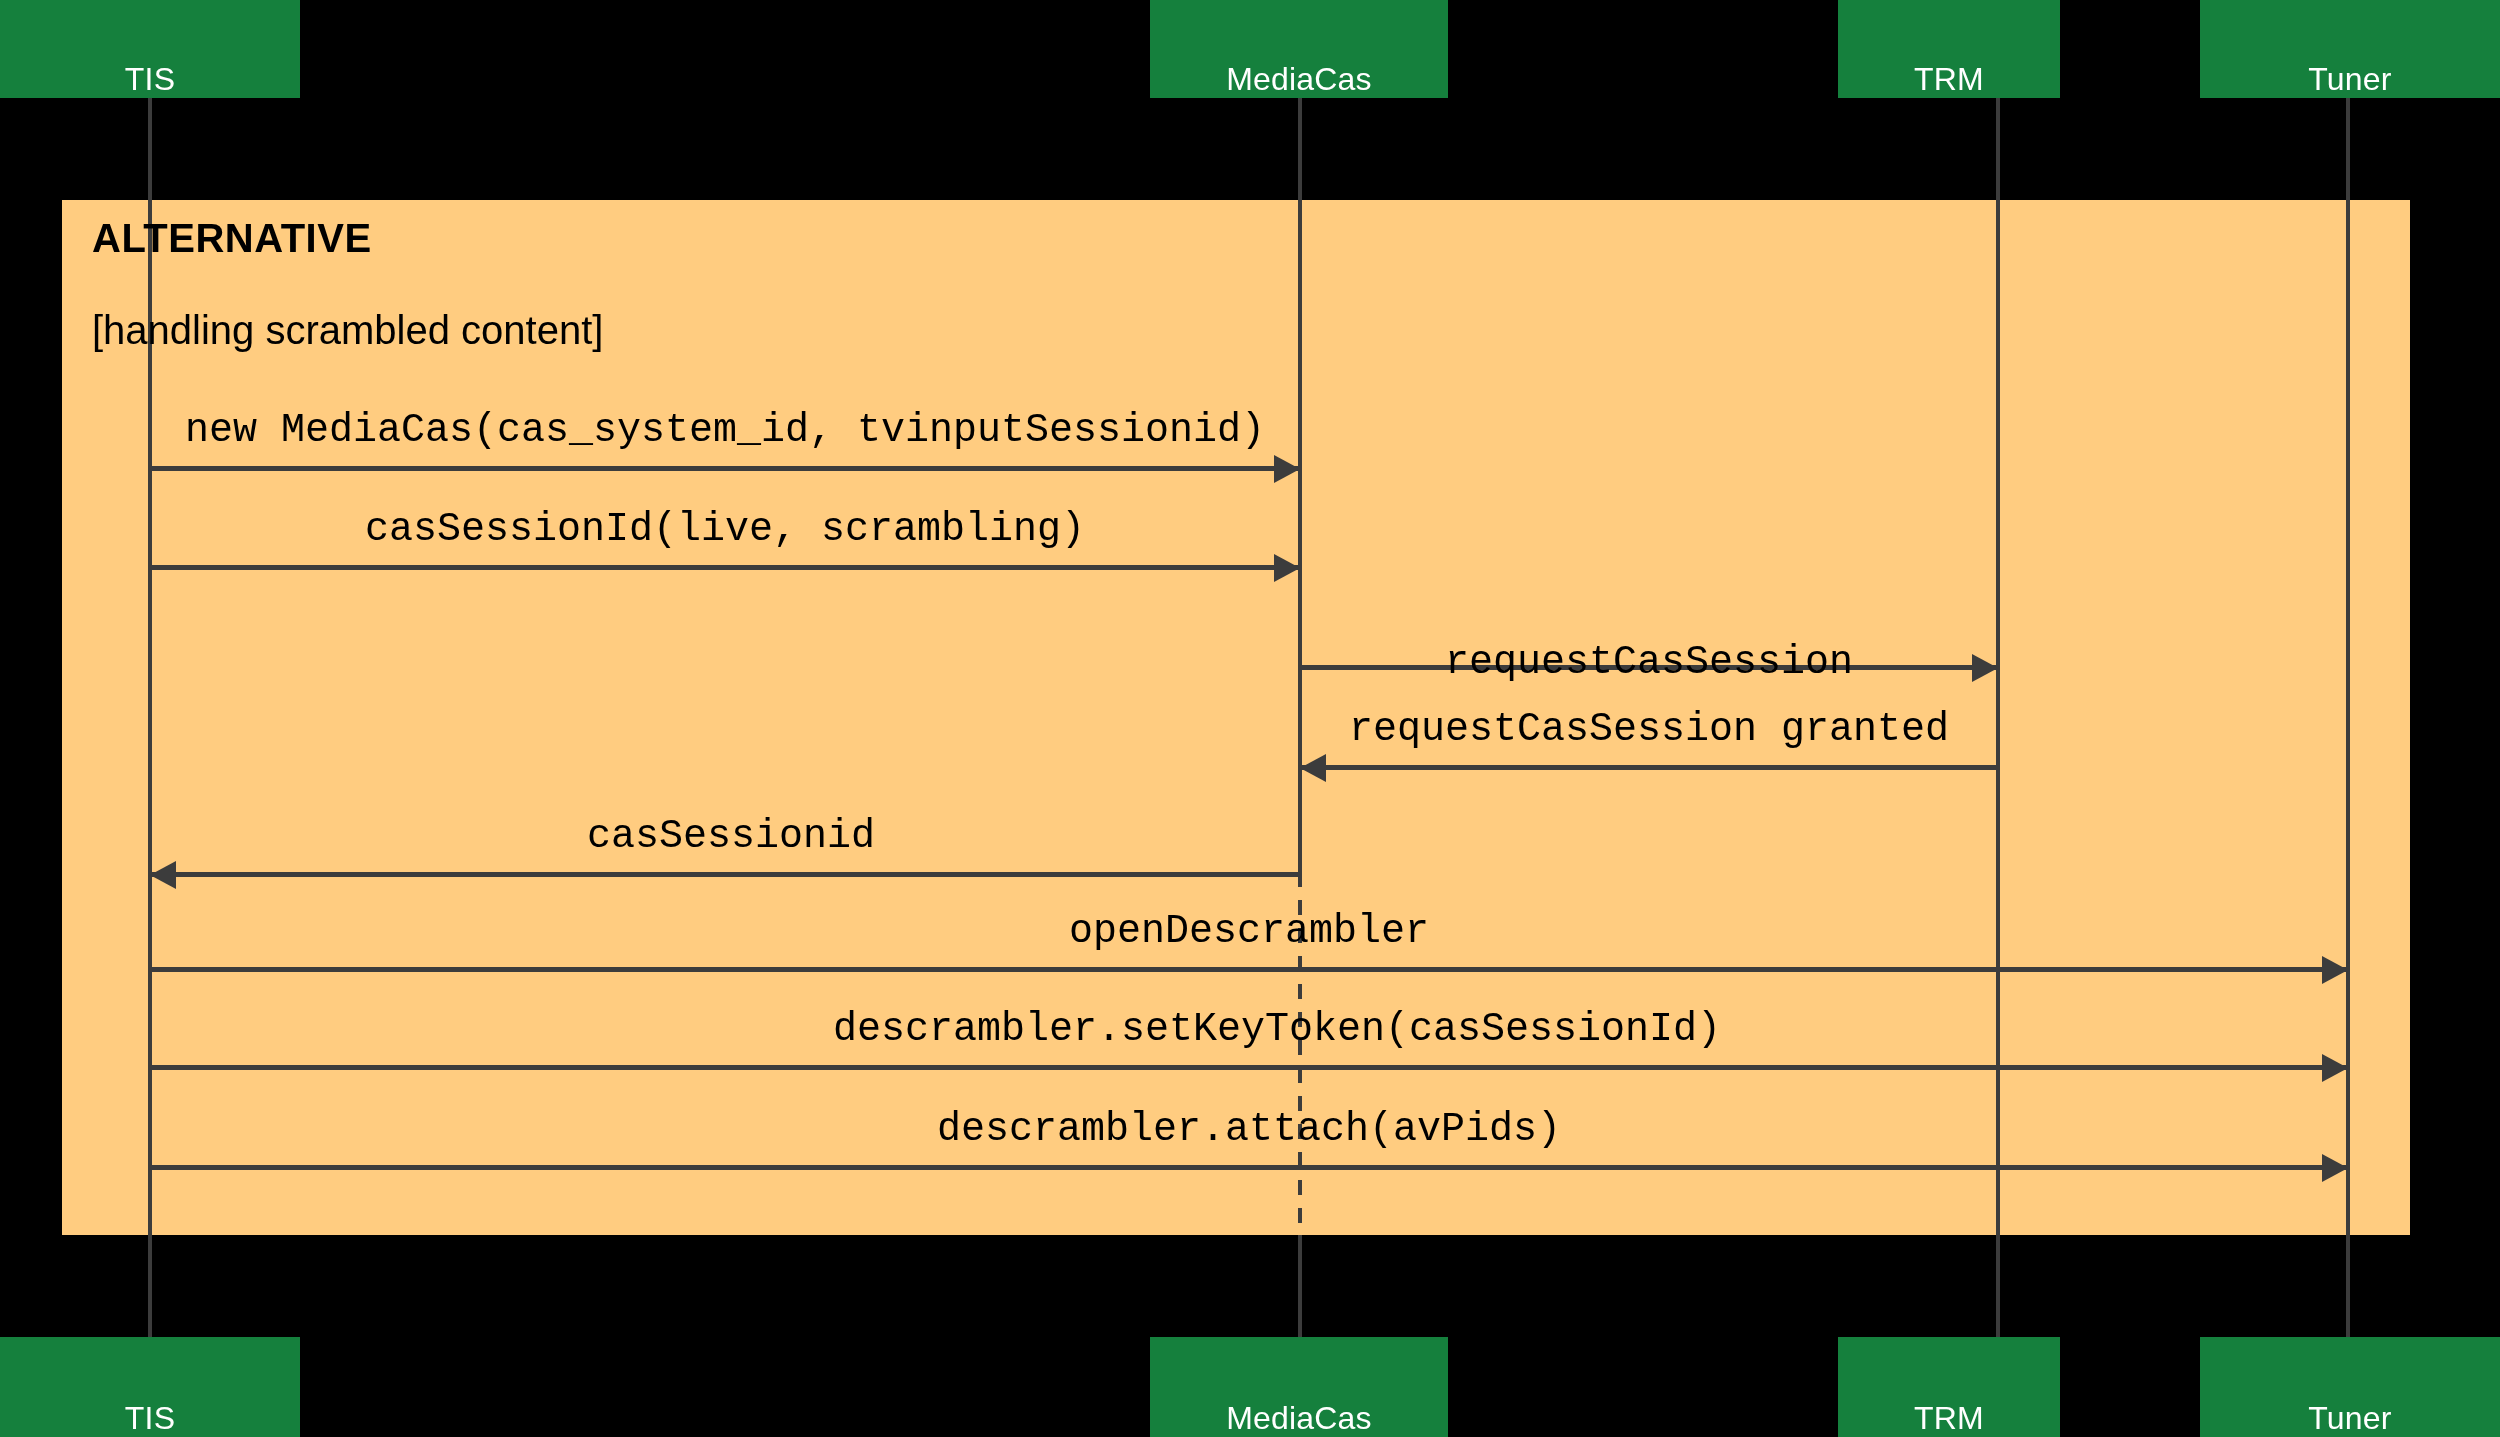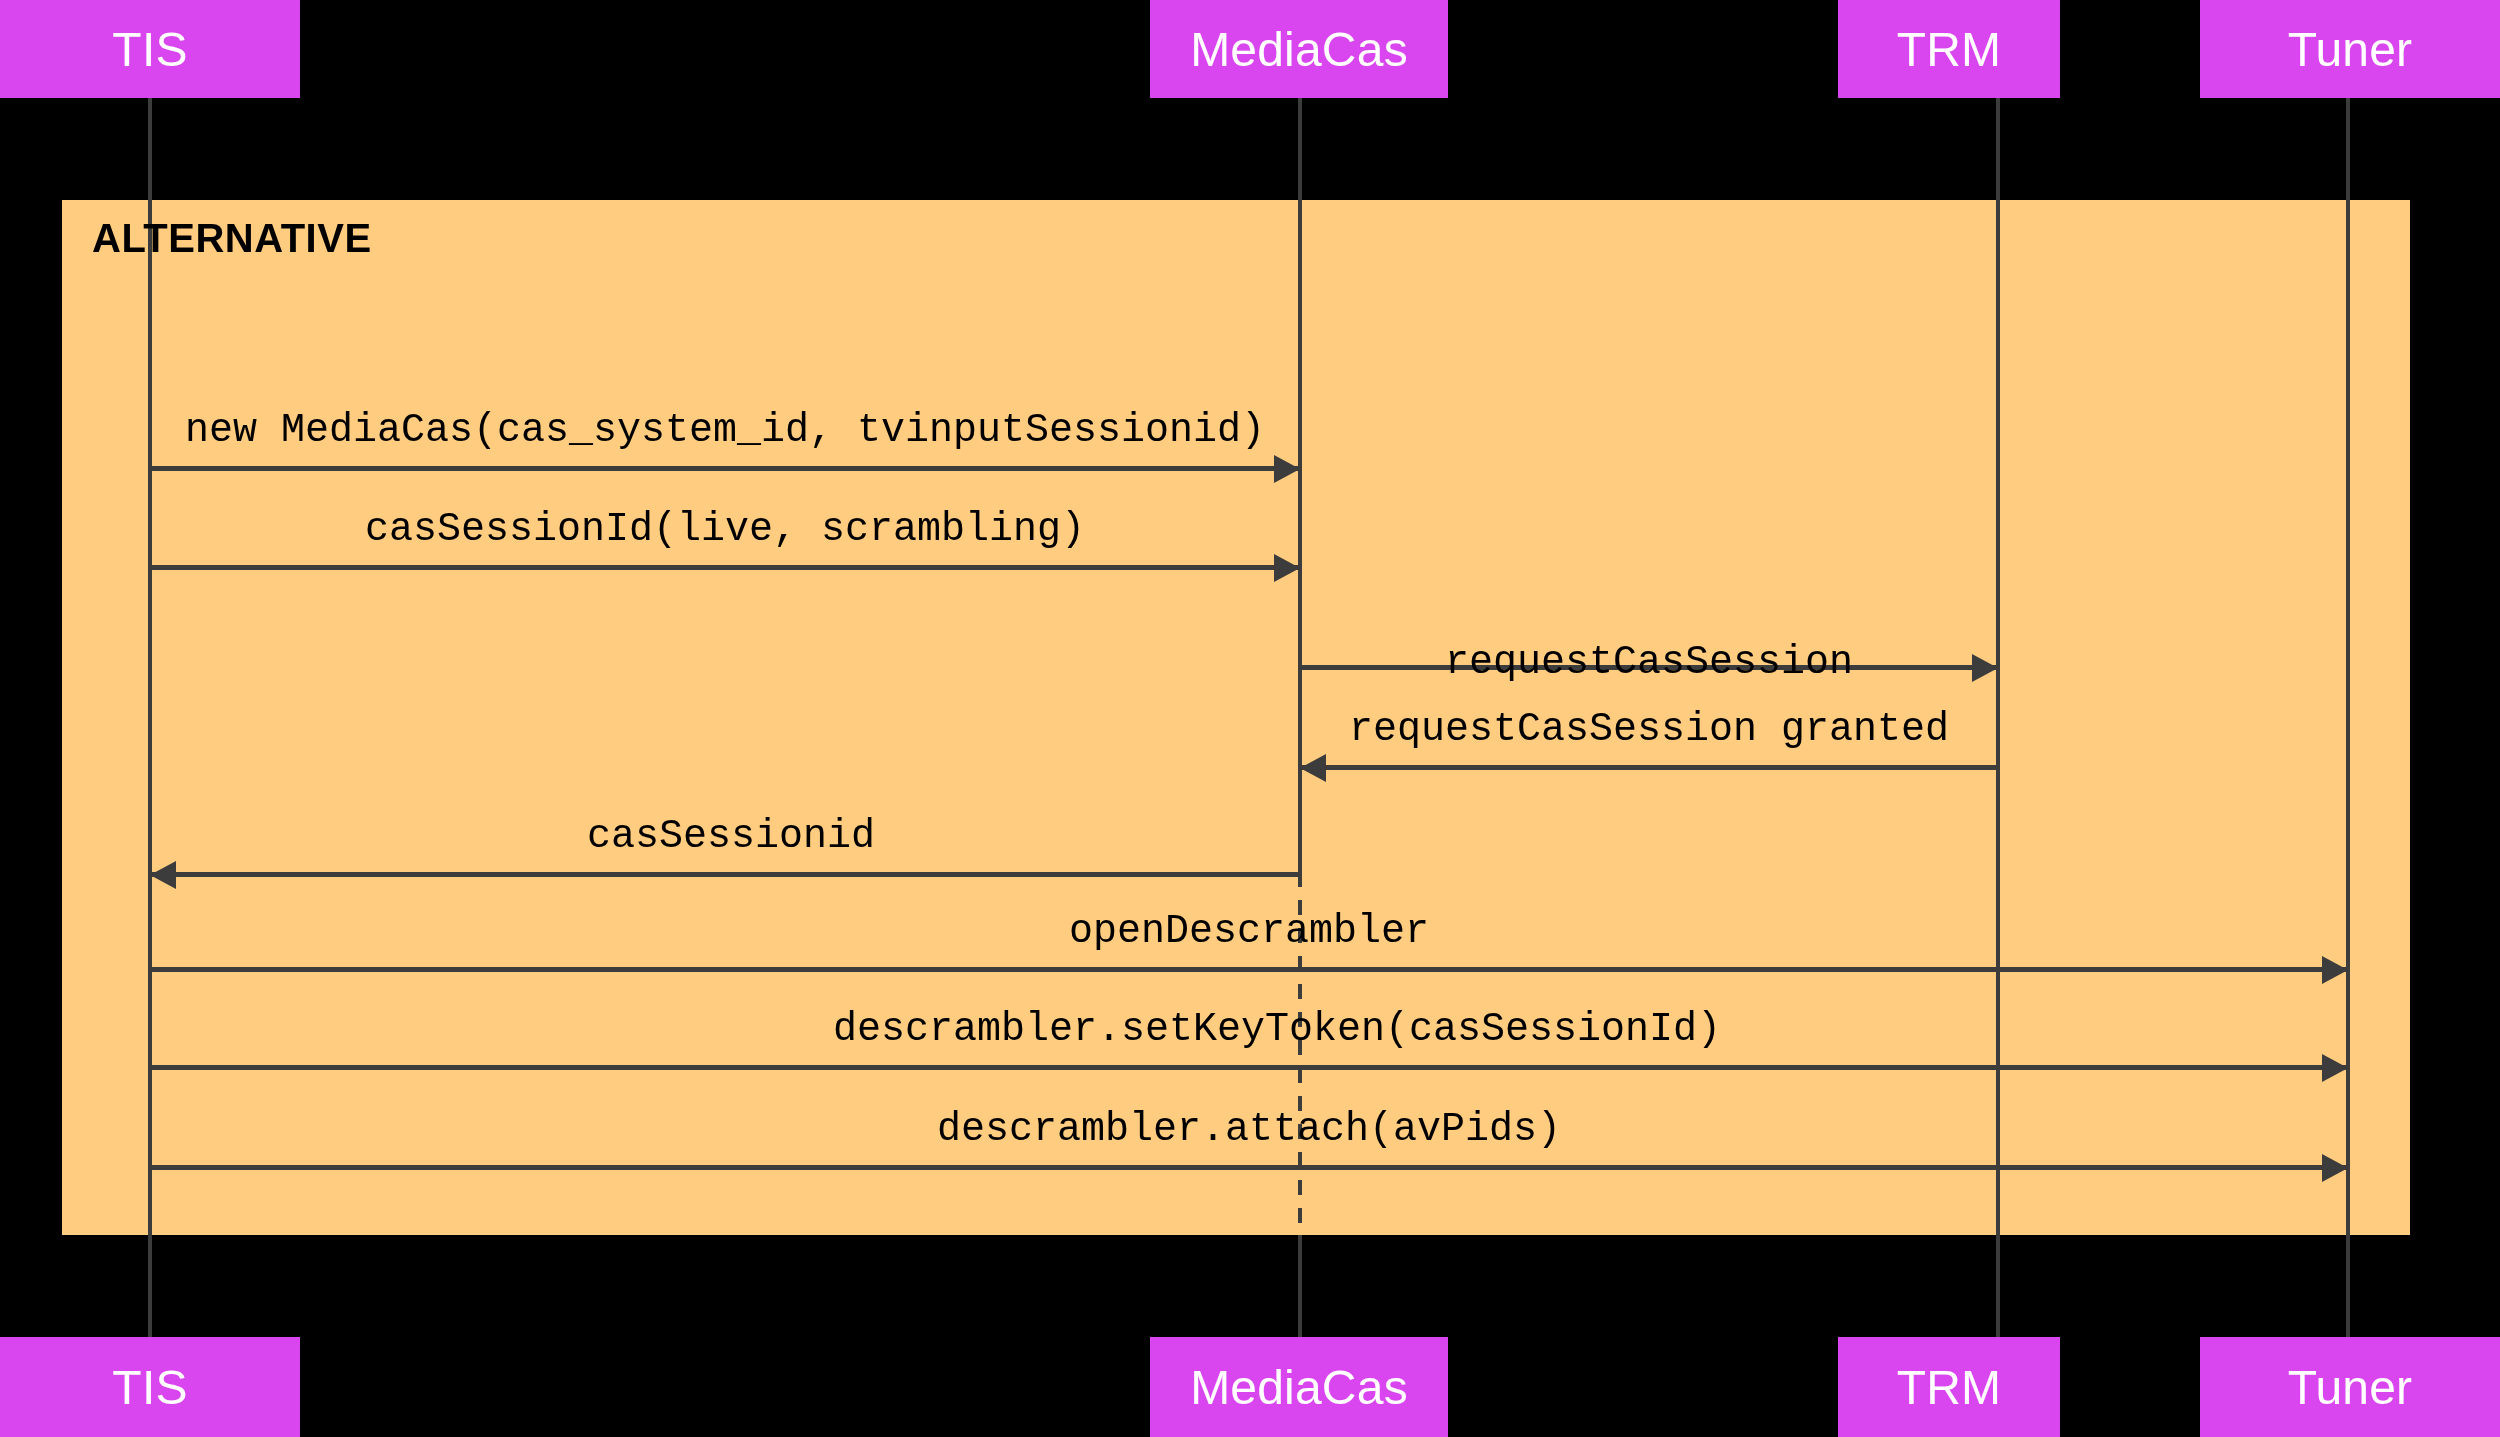--- a/index.html
+++ b/index.html
@@ -2,22 +2,22 @@
 <html><head>
 <meta charset="utf-8">
 <style>
   html,body{margin:0;padding:0;background:#000;}
   body{width:2500px;height:1437px;position:relative;overflow:hidden;
        font-family:"Liberation Sans","DejaVu Sans",sans-serif;}
 
   #canvas{position:absolute;left:0;top:0;width:2500px;height:1437px;background:#000;}
 
   
-  .pbox{position:absolute;background:#d946ef;display:flex;align-items:center;
-        justify-content:center;color:#fff;font-size:48px;letter-spacing:.2px;}
+  .pbox{position:absolute;background:#15803d;display:flex;align-items:flex-end;
+        justify-content:center;color:#fff;font-size:32px;letter-spacing:.2px;}
   .pbox.head{top:0;height:98px;}
   .pbox.foot{top:1337px;height:100px;}
 
   
   .lifeline{position:absolute;width:4px;background:#3c3c3c;}
   .lifeline.dashed{background:none;
         background-image:linear-gradient(#3c3c3c 55%,rgba(0,0,0,0) 0%);
         background-size:4px 28px;background-repeat:repeat-y;}
 
   
@@ -56,20 +56,21 @@
 
   <div id="lifelines-top">
       <div class="lifeline" style="left: 148px; top: 200px; height: 1035px;"></div>
       <div class="lifeline" style="left: 1298px; top: 200px; height: 672px;"></div>
       <div class="lifeline dashed" style="left: 1298px; top: 872px; height: 363px;"></div>
       <div class="lifeline" style="left: 1996px; top: 200px; height: 1035px;"></div>
       <div class="lifeline" style="left: 2346px; top: 200px; height: 1035px;"></div>
     </div>
 
   <div class="frag-label" id="frag-title">ALTERNATIVE</div>
+  <div class="frag-label" id="frag-guard">[handling scrambled content]</div>
 
   <div id="messages">
       <div class="msg-line" style="left: 150px; width: 1150px; top: 466px;"></div>
       <div class="msg-head right" style="top: 455px; left: 1274px;"></div>
       <div class="msg-label" style="left: 725px; top: 408px;">new MediaCas(cas_system_id, tvinputSessionid)</div>
       <div class="msg-line" style="left: 150px; width: 1150px; top: 565px;"></div>
       <div class="msg-head right" style="top: 554px; left: 1274px;"></div>
       <div class="msg-label" style="left: 725px; top: 507px;">casSessionId(live, scrambling)</div>
       <div class="msg-line" style="left: 1300px; width: 698px; top: 665px;"></div>
       <div class="msg-head right" style="top: 654px; left: 1972px;"></div>

